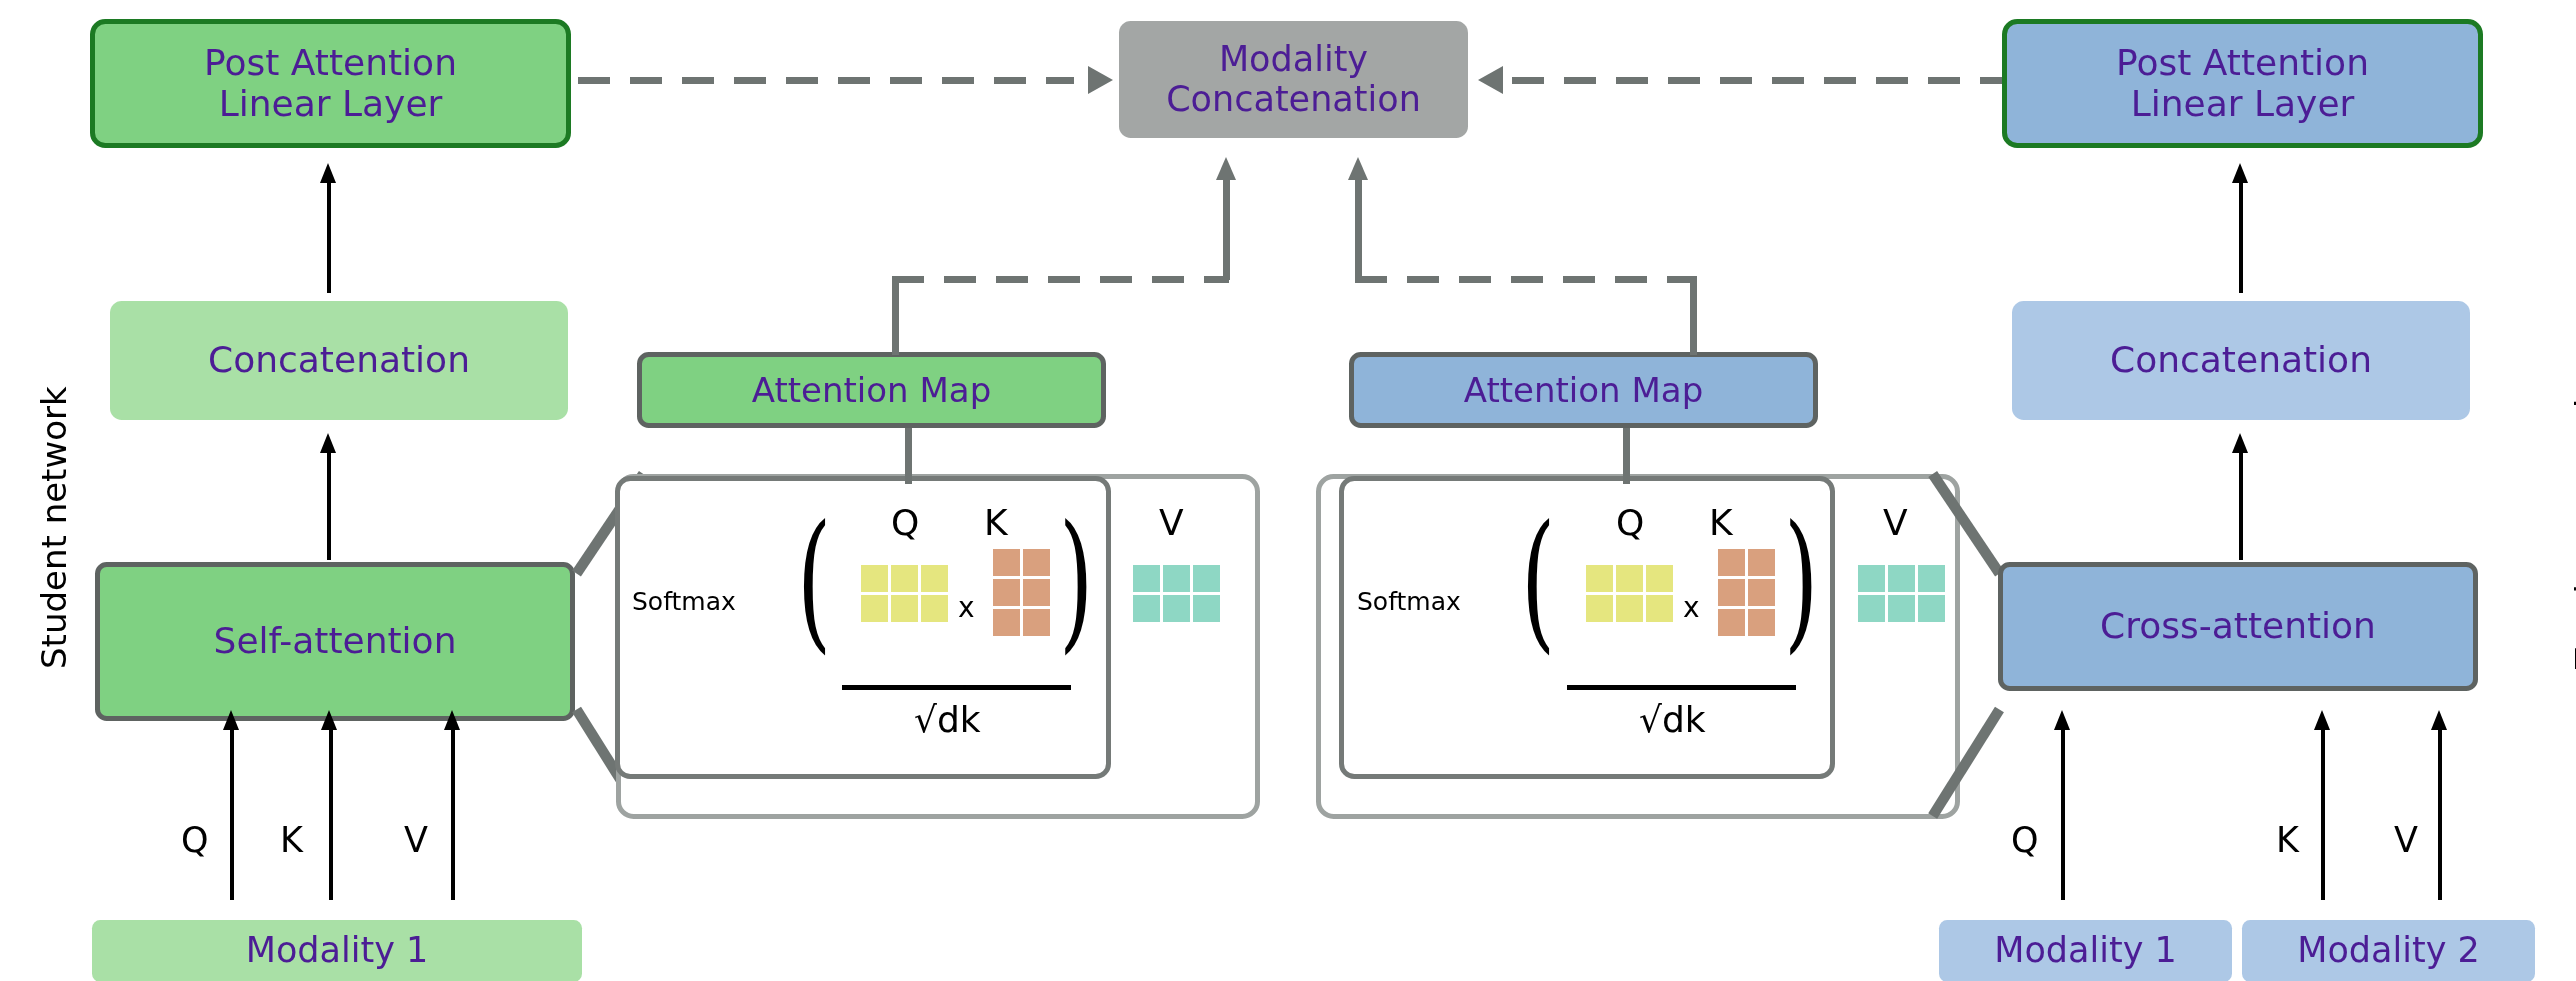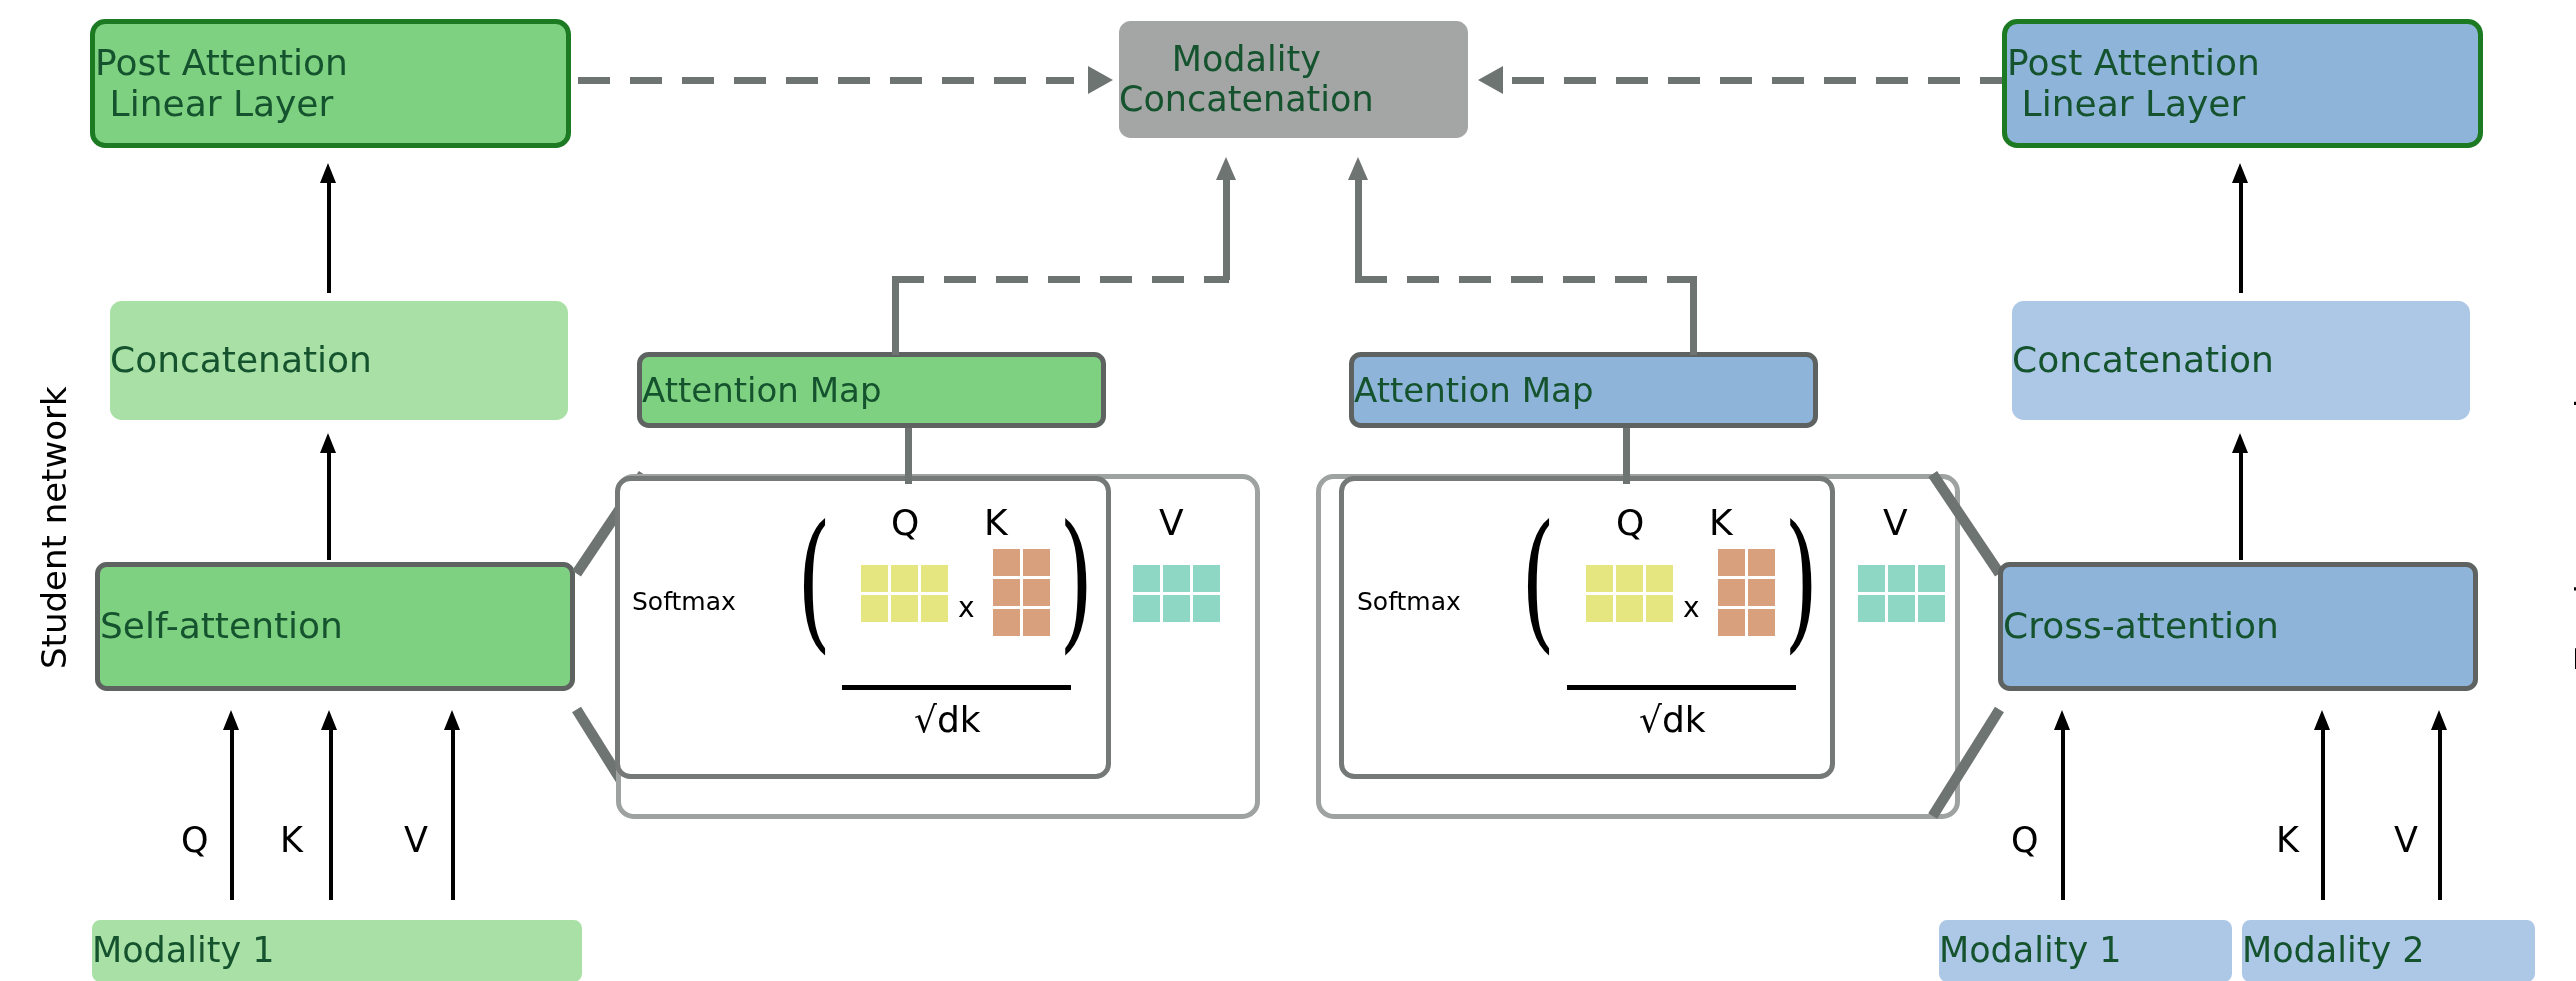--- a/index.html
+++ b/index.html
@@ -9,24 +9,24 @@
     width:2576px;
     height:981px;
     background:#ffffff;
     overflow:hidden;
   }
   .node{
     position:absolute;
     box-sizing:border-box;
     display:flex;
     align-items:center;
-    justify-content:flex-start;
+    justify-content:center;
     text-align:center;
     line-height:1.12;
-    color:#14532d;
+    color:#4c1d95;
     font-family:"DejaVu Sans", sans-serif;
   }
   
   .fill-green-dark{background:#7fd182;}
   .fill-green-light{background:#a9e0a6;}
   .fill-blue-dark{background:#8fb4d9;}
   .fill-blue-light{background:#adc8e6;}
   .fill-gray{background:#a3a6a5;}
   
   .bd-darkgreen{border:5.3px solid #1c7a23;}
@@ -165,21 +165,21 @@
   <div class="arrow-v" style="left:327px; top:176px; height:117px;"></div>
   <div class="arrow-head-up" style="left:320px; top:163px;"></div>
 
   <div class="node fill-green-light bd-none r-md" style="left:110px; top:301px; width:458px; height:119px; font-size:36px;">
     <span>Concatenation</span>
   </div>
 
   <div class="arrow-v" style="left:327px; top:446px; height:114px;"></div>
   <div class="arrow-head-up" style="left:320px; top:433px;"></div>
 
-  <div class="node fill-green-dark bd-gray r-md" style="left:95px; top:562px; width:480px; height:129px; font-size:36px;">
+  <div class="node fill-green-dark bd-gray r-md" style="left:95px; top:562px; width:480px; height:159px; font-size:36px;">
     <span>Self-attention</span>
   </div>
 
   <div class="arrow-v" style="left:230px; top:727px; height:173px;"></div>
   <div class="arrow-head-up" style="left:223px; top:710px;"></div>
   <div class="small-label" style="left:181px; top:820px;">Q</div>
 
   <div class="arrow-v" style="left:329px; top:727px; height:173px;"></div>
   <div class="arrow-head-up" style="left:321px; top:710px;"></div>
   <div class="small-label" style="left:280px; top:820px;">K</div>

